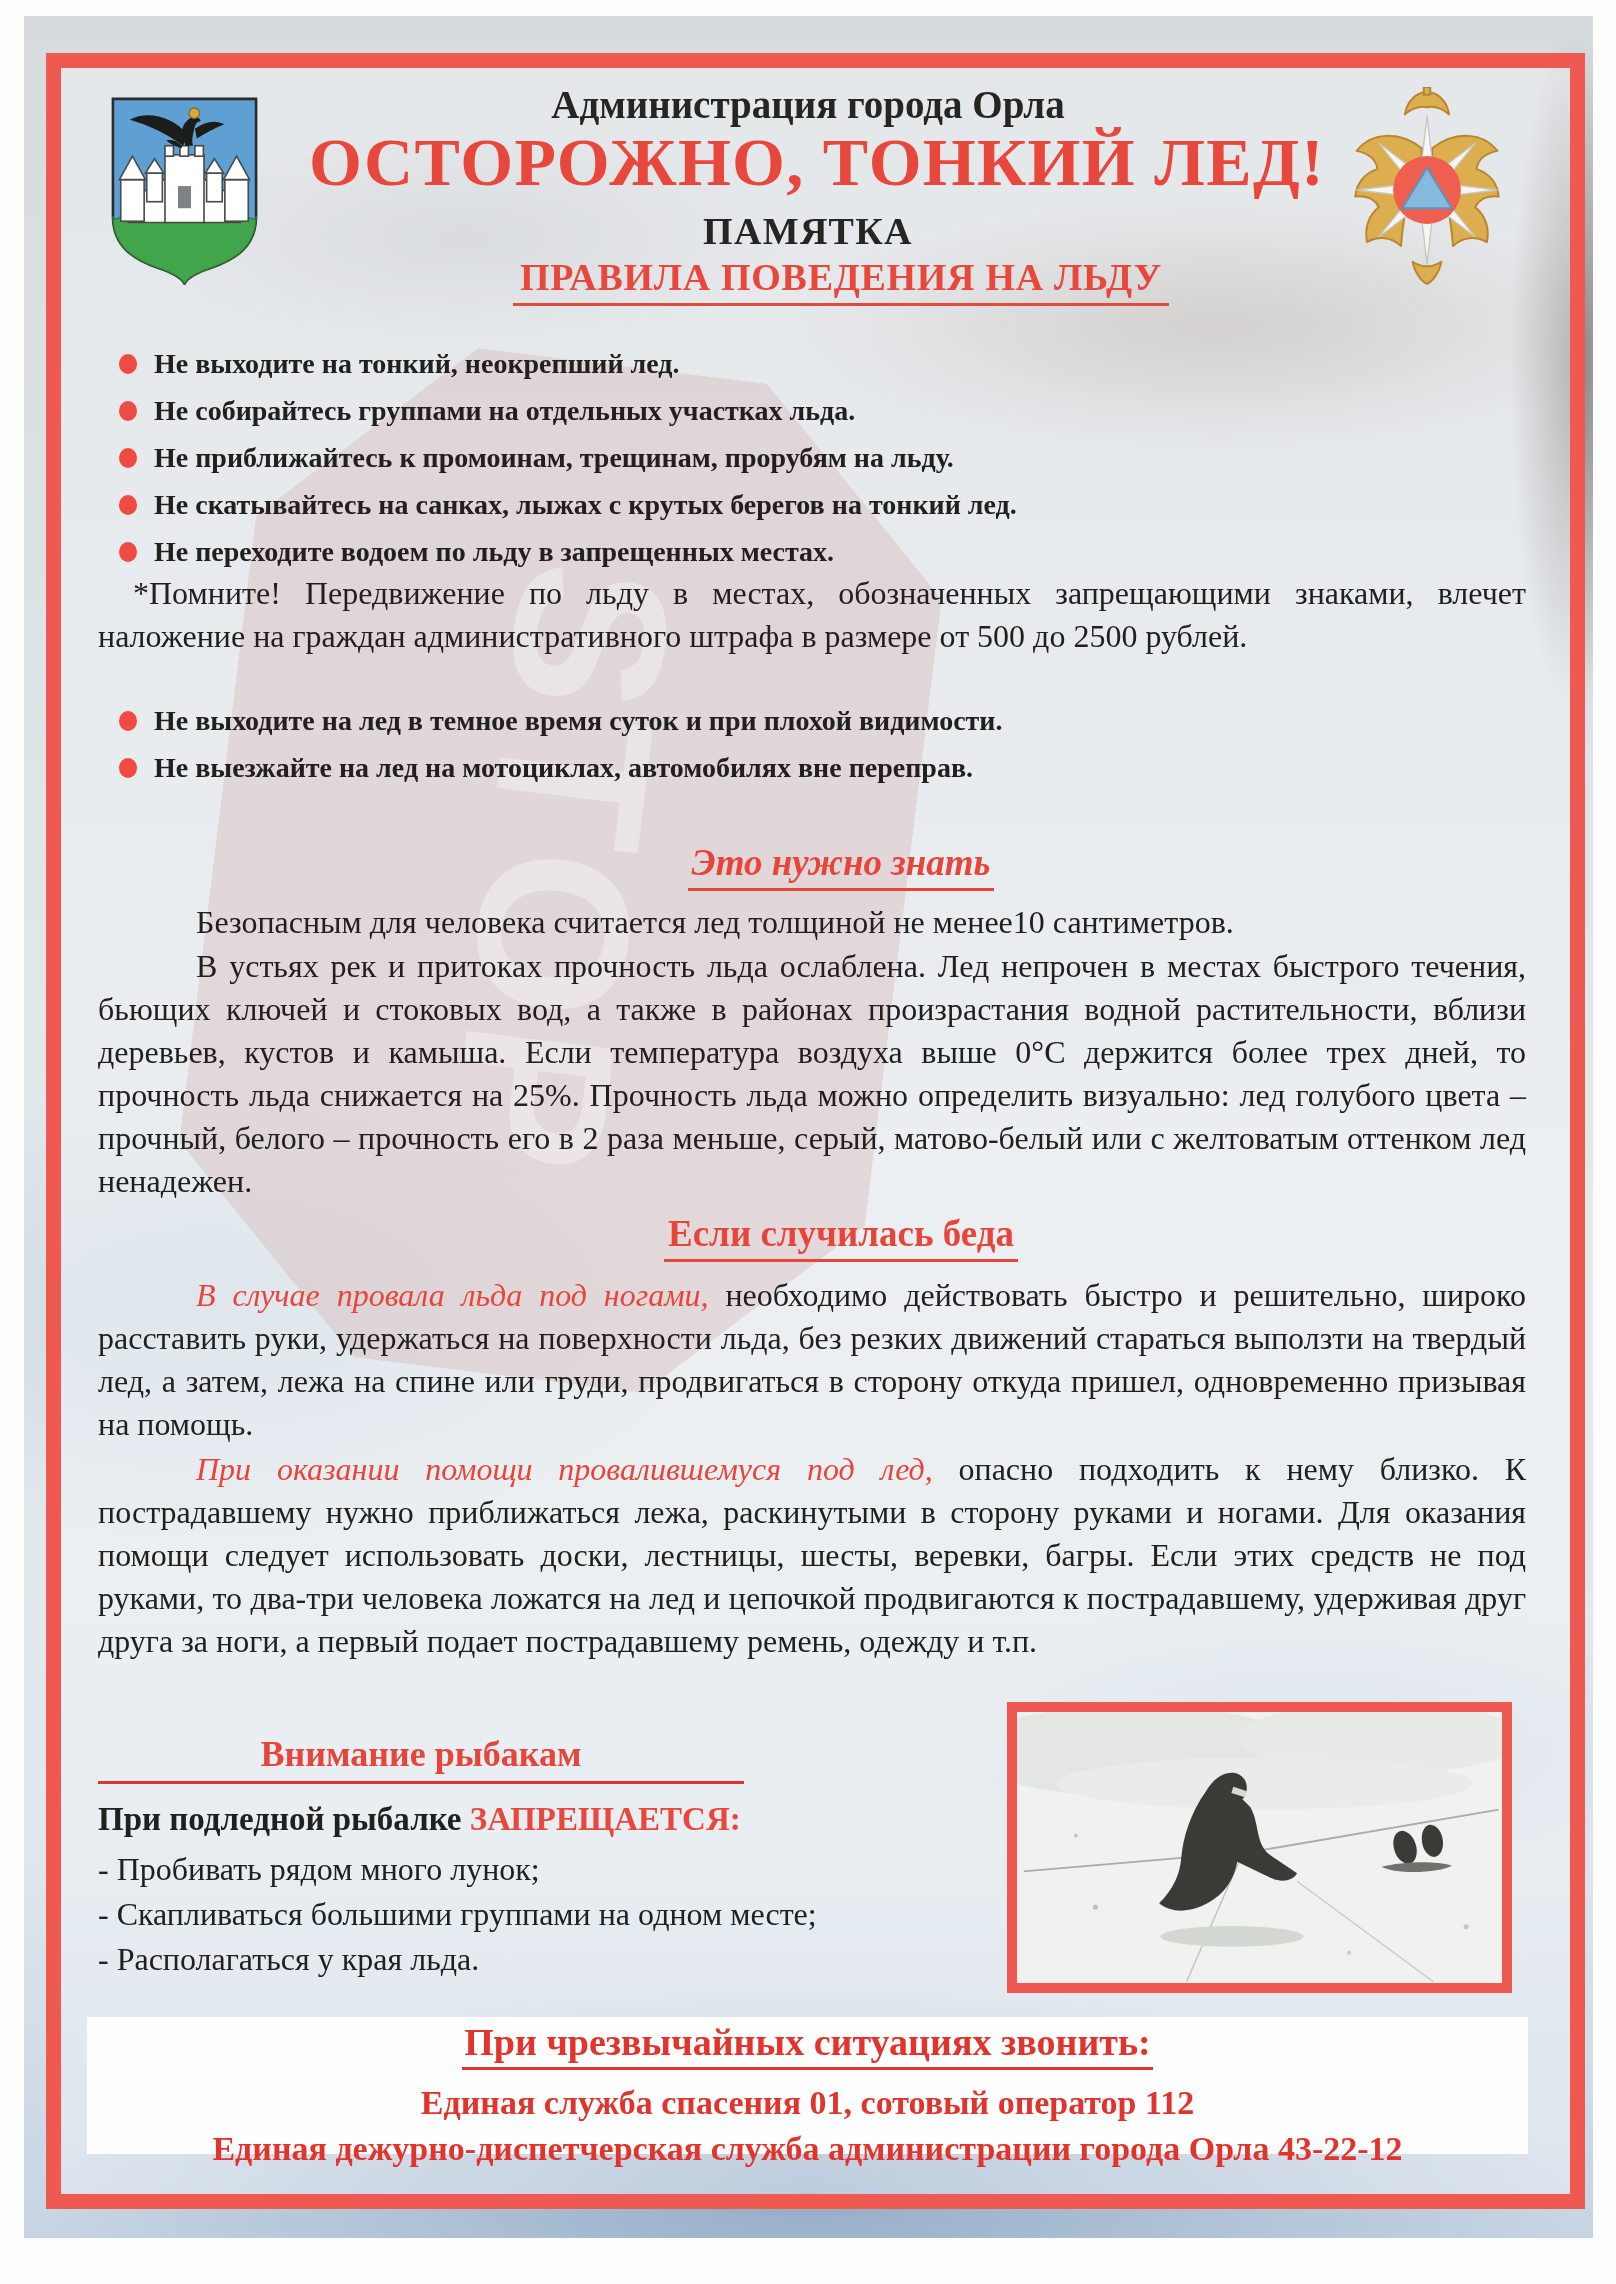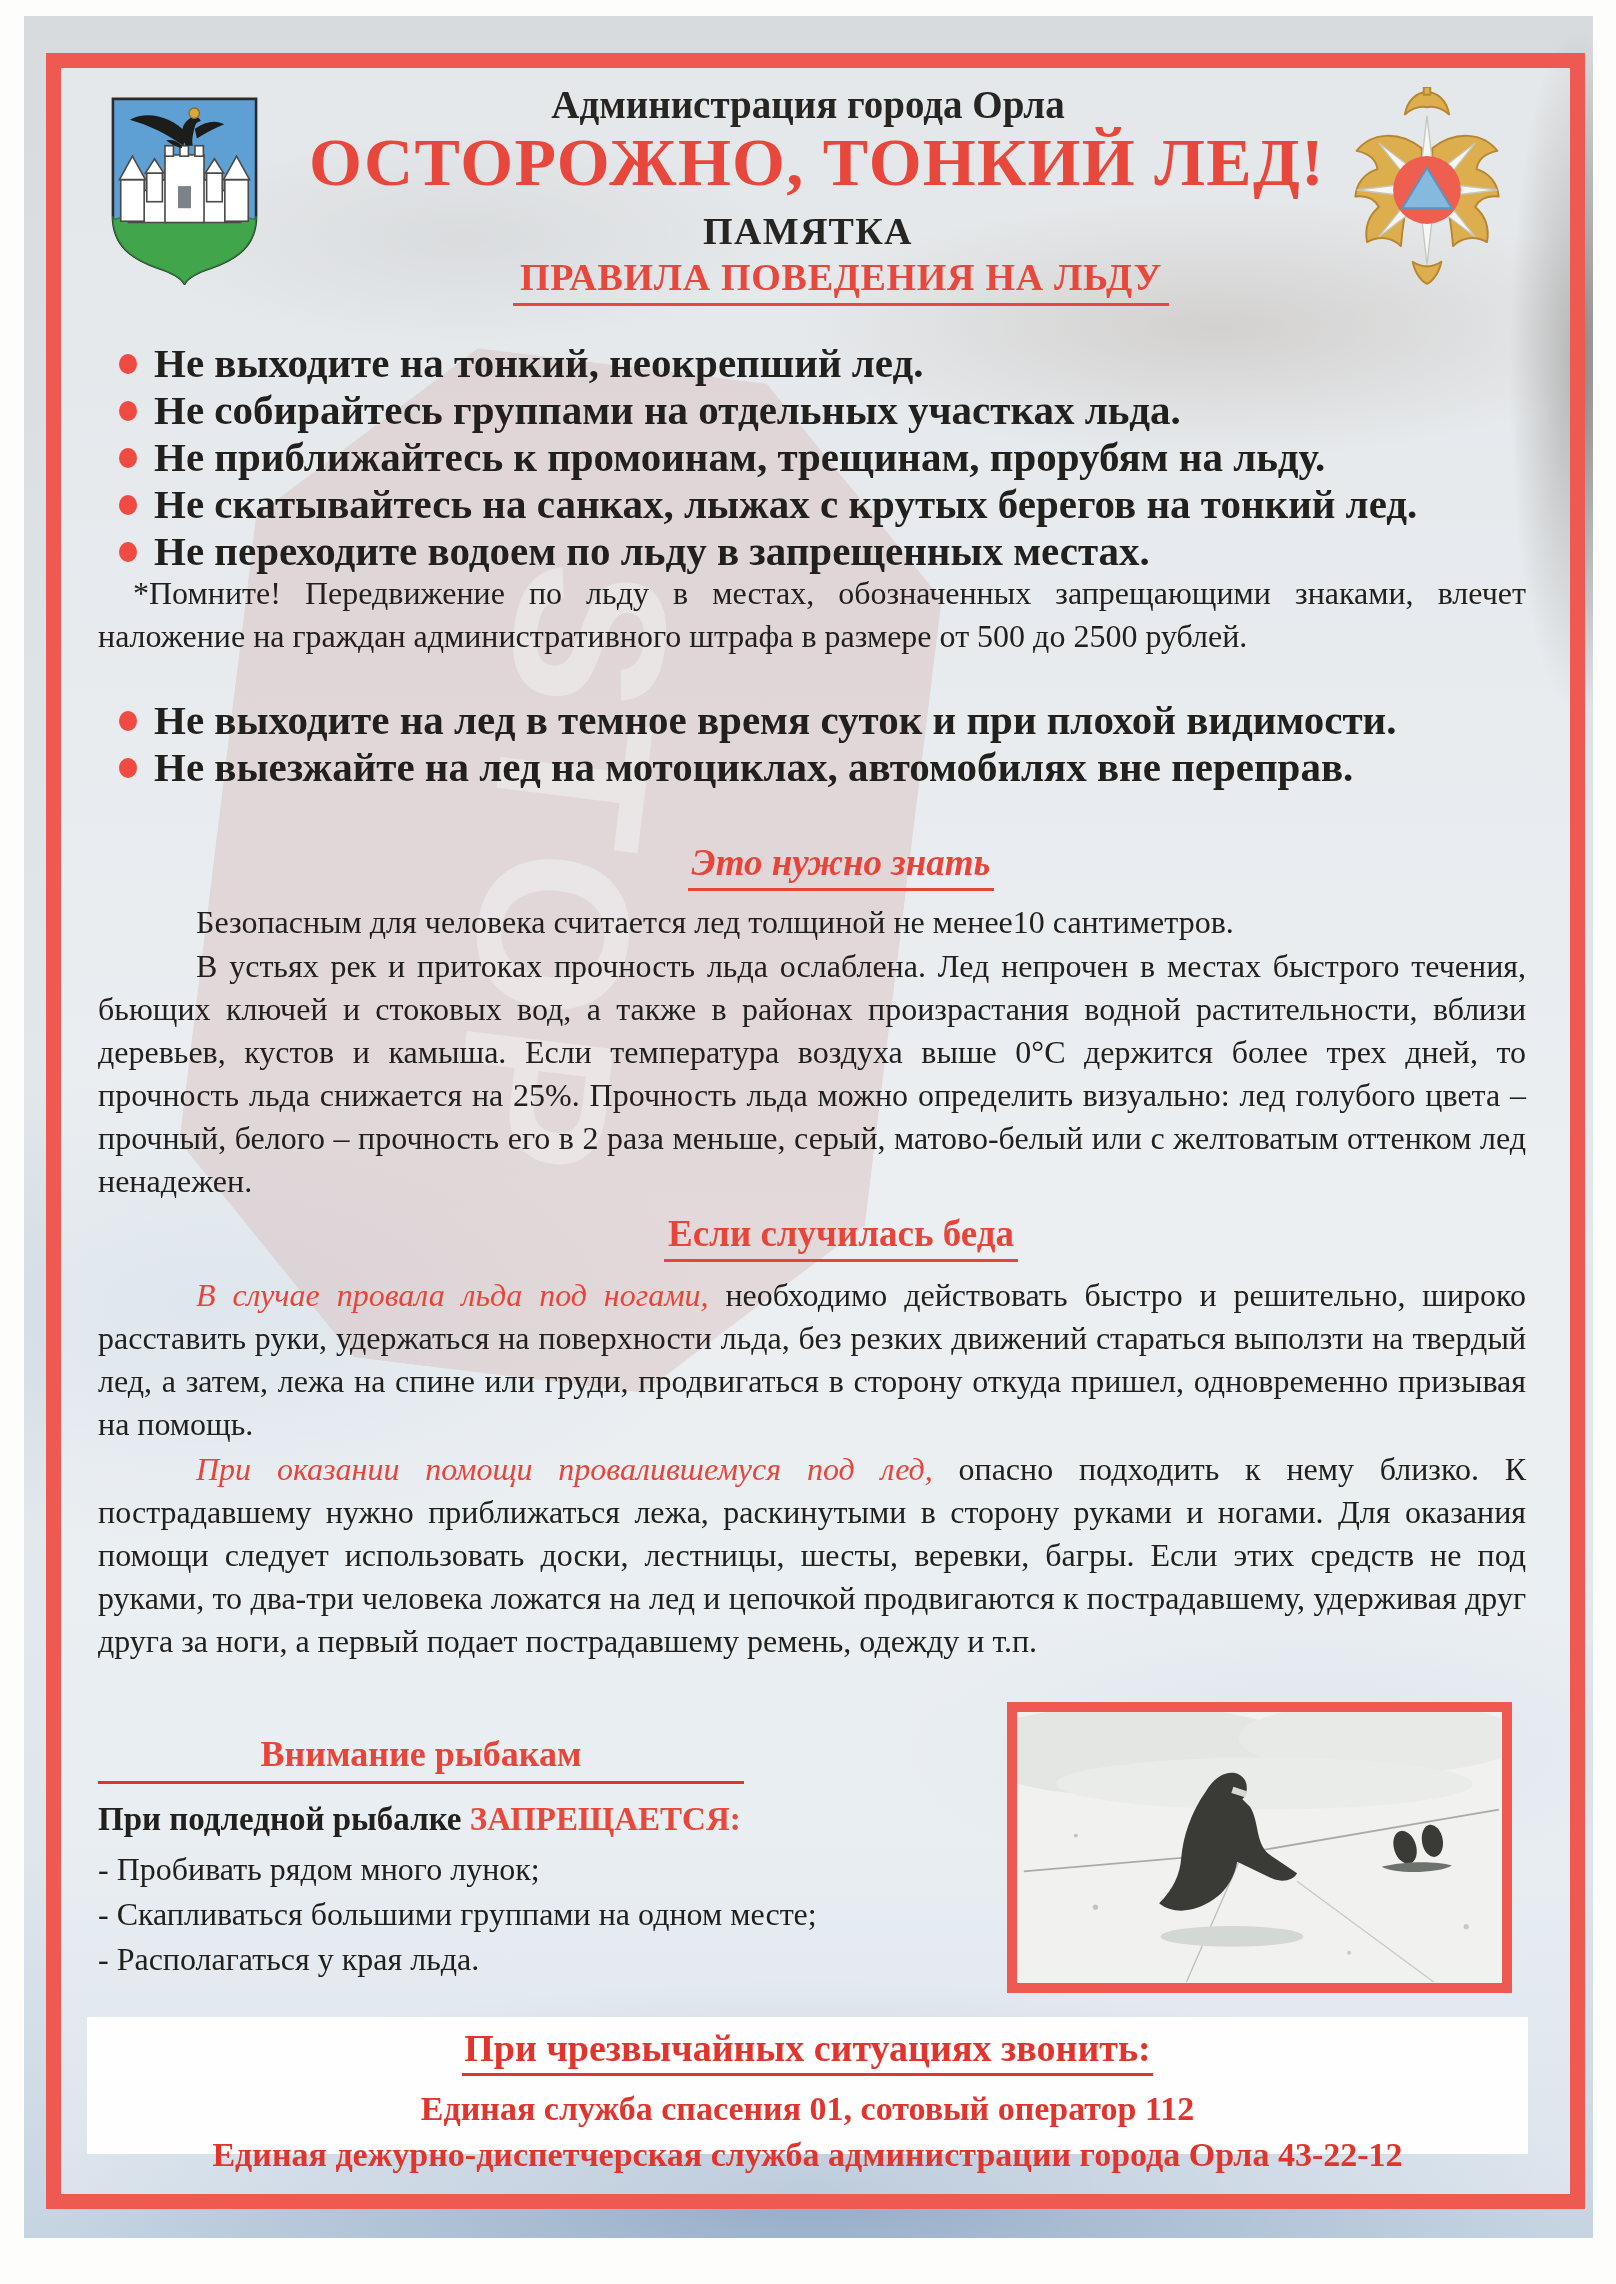--- a/index.html
+++ b/index.html
@@ -49,21 +49,21 @@
   .memo-line{position:absolute;top:209px;left:0;width:100%;text-align:center;
     font-size:38px;font-weight:bold;color:#262522;letter-spacing:1.3px;}
   .center-wrap{position:absolute;left:0;width:100%;text-align:center;padding-left:33px;}
   .rules-title{top:255px;}
   .rules-title span{display:inline-block;font-size:38px;font-weight:bold;color:#e8483c;
     border-bottom:3.9px solid #e8483c;padding:0 6.5px 3.9px;letter-spacing:0.7px;}
   .crest{position:absolute;left:109px;top:95px;}
   .emblem{position:absolute;left:1337px;top:87px;}
   
   .blist{position:absolute;left:98px;width:1440px;list-style:none;margin:0;padding:0;}
-  .blist li{position:relative;padding-left:56px;font-size:41px;font-weight:bold;
+  .blist li{position:relative;padding-left:56px;font-size:28px;font-weight:bold;
     line-height:47px;color:#21201d;}
   .blist li::before{content:"";position:absolute;left:21px;top:14.3px;width:17.6px;height:20px;
     background:#f04b43;border-radius:50%;}
   .list1{top:340px;}
   .list2{top:697px;}
   .red-inline{color:#e8483c;}
   .note-p{position:absolute;left:98px;top:572px;width:1428px;
     font-size:32px;line-height:43px;text-align:justify;text-indent:35px;}
   
   .sect-heading span{display:inline-block;font-size:37px;font-weight:bold;color:#e8453a;
@@ -84,21 +84,21 @@
   .fisher-heading span{font-size:36px;font-weight:bold;color:#e8453a;}
   .fisher-intro{position:absolute;left:98px;top:1801px;font-size:33px;font-weight:bold;}
   .fisher-items{position:absolute;left:98px;top:1847px;width:873px;
     font-size:32px;line-height:45px;}
   
   .photo{position:absolute;left:1007px;top:1702px;width:505px;height:291px;
     border:10.4px solid #ee5a52;box-sizing:border-box;background:#f1f2ef;}
   
   .footer-box{position:absolute;left:87px;top:2017px;width:1441px;height:137px;
     background:#fefefe;display:flex;flex-direction:column;align-items:center;
-    padding-top:9px;box-sizing:border-box;}
+    padding-top:3px;box-sizing:border-box;}
   .footer-heading{font-size:38px;font-weight:bold;color:#e0342c;
     border-bottom:3.3px solid #e0342c;padding:0 2.6px 2.6px;margin-bottom:10.4px;}
   .footer-line{font-size:34px;font-weight:bold;color:#e0342c;line-height:46px;}
 </style>
 </head>
 <body>
 
 <div class="photo-bg"></div>
 
 <div class="watermark">

